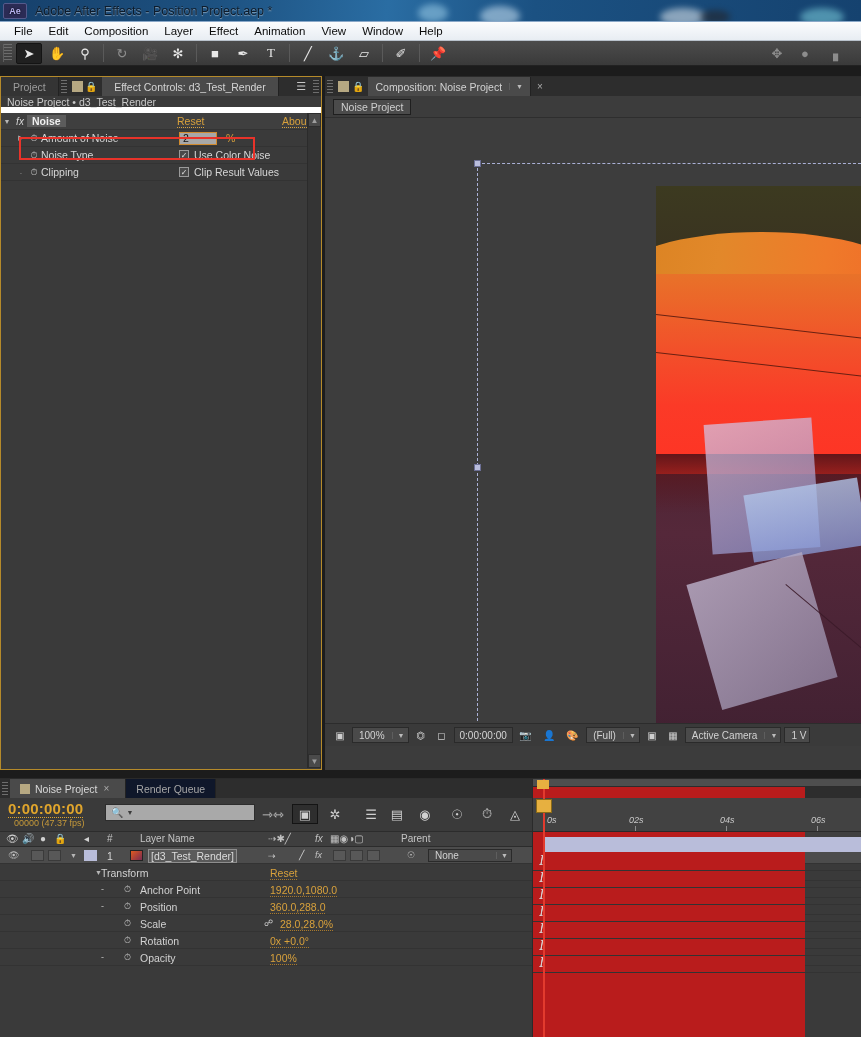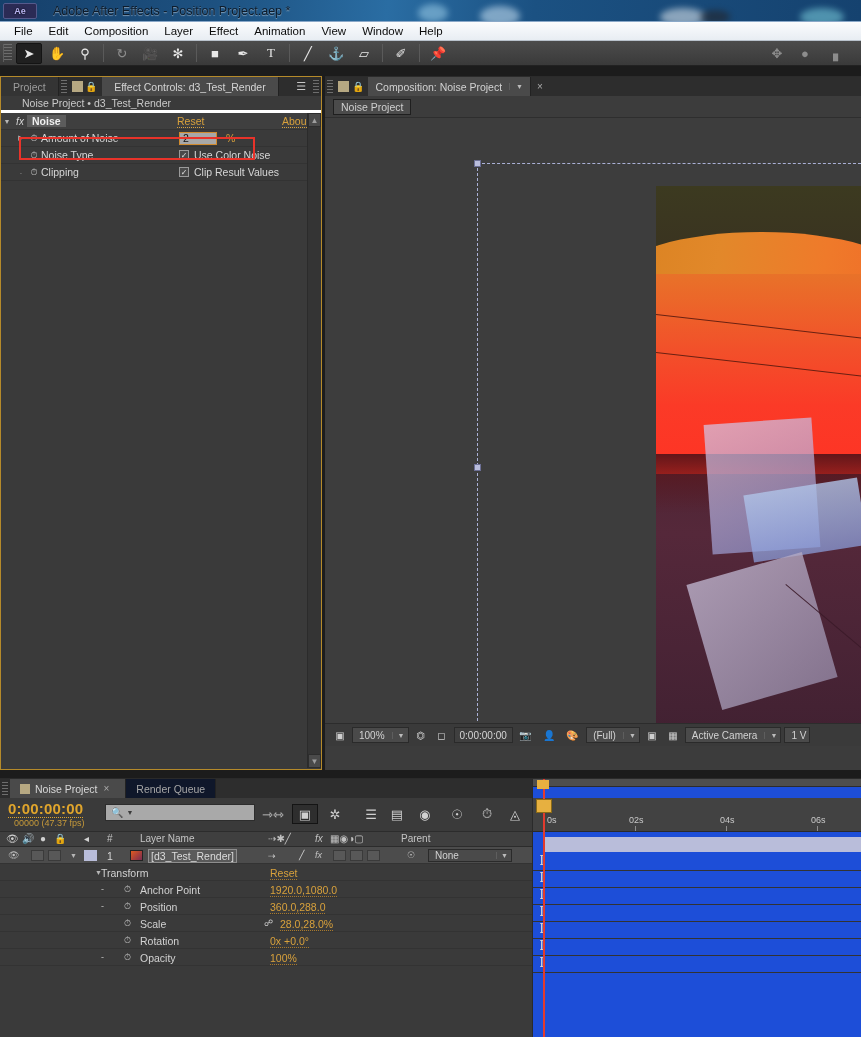--- a/index.html
+++ b/index.html
@@ -14,23 +14,23 @@
   .desktop-bg{
     position:absolute; left:0; top:0; width:861px; height:22px;
     background:linear-gradient(95deg,#16406b 0%,#1d5180 25%,#2a6da3 45%,#1b5182 62%,#15426f 100%);
   }
   .desktop-bg .blob{ position:absolute; border-radius:50%; filter:blur(3px); opacity:.55;}
   .titlebar{
     position:absolute; left:0; top:0; width:861px; height:22px;
     display:flex; align-items:center; padding-left:3px; z-index:3;
   }
   .ae-logo{
-    width:34px;height:16px;border-radius:2px;background:#2b2b55;
+    width:24px;height:16px;border-radius:2px;background:#2b2b55;
     border:1px solid #555a8c; color:#b9b5f3; font-size:9px; font-weight:bold;
-    display:flex;align-items:center;justify-content:center; margin-right:16px;
+    display:flex;align-items:center;justify-content:center; margin-right:8px;
     text-shadow:0 0 2px #000;
   }
   .titlebar .ttl{ font-size:12.5px; color:#0d1b2a; text-shadow:0 1px 1px rgba(255,255,255,.45);}
   .title-underline{position:absolute;left:0;top:21px;width:861px;height:1px;background:#8aa8c8;z-index:4;}
 
   
   .menubar{
     position:absolute; left:0; top:22px; width:861px; height:19px;
     background:linear-gradient(#fbfcfd,#e8edf3); display:flex; align-items:center;
     padding-left:6px; border-bottom:1px solid #b9c2cc; z-index:3;
@@ -65,22 +65,22 @@
     background:#343434; padding:0 12px; border-right:1px solid #222;
   }
   .ec-tab.active{ background:#4a4a4a; color:#d4d4d4;}
   .grip-sm{width:6px;height:13px;align-self:center;margin:0 2px;
     background:repeating-linear-gradient(to bottom,#6e6e6e 0 1px,transparent 1px 3px);}
   .sw-tan{width:11px;height:11px;background:#b6a882;align-self:center;margin:0 3px;}
   .lock-ico{font-size:10px;color:#bdbdbd;align-self:center;margin-right:4px;}
   .flyout{ margin-left:auto;display:flex;align-items:center;color:#c8c8c8;font-size:11px;padding:0 5px;}
 
   .ec-breadcrumb{
-    height:17px;background:#3a3a3a;border-bottom:3px solid #ffffff;
-    display:flex;align-items:center;padding-left:21px;font-size:10.5px;color:#c9c9c9;
+    height:17px;background:#3a3a3a;border-bottom:6px solid #ffffff;
+    display:flex;align-items:center;padding-left:6px;font-size:10.5px;color:#c9c9c9;
   }
   .ec-body{ position:relative; height:655px; background:#3a3a3a; }
   .ec-scroll{
     position:absolute;right:0;top:0;width:14px;height:655px;background:#343434;
     border-left:1px solid #2b2b2b; display:flex;flex-direction:column;justify-content:space-between;
   }
   .ec-scroll .arr{height:14px;display:flex;align-items:center;justify-content:center;
     color:#9d9d9d;font-size:8px;background:#4a4a4a;border:1px solid #2d2d2d;}
   .ec-rows{ position:absolute;left:0;top:0;right:14px; }
   .ec-row{ height:17px; display:flex; align-items:center; border-bottom:1px solid #333;
@@ -186,22 +186,22 @@
     padding:0 2px;background:#5a5a5a;}
   .parent-drop{position:absolute;left:428px;top:2px;width:84px;height:13px;background:#4a4a4a;
     border:1px solid #2a2a2a;color:#d2d2d2;font-size:10px;display:flex;align-items:center;padding-left:6px;}
   .parent-drop .dv{margin-left:auto;margin-right:3px;font-size:7px;color:#bbb;
     border-left:1px solid #5e5e5e;padding-left:4px;}
   .prop-name{position:absolute;}
   .prop-val{position:absolute;left:270px;color:#d8a13c;border-bottom:1px dotted #a8792c;}
   .tri2{position:absolute;color:#b6b6b6;font-size:7px;}
   .sw-ico{position:absolute;color:#c3c3c3;font-size:9px;}
 
-  .tl-right{position:absolute;left:532px;top:0;width:329px;height:259px;background:#1d4ed8;
-    border-left:1px solid #2a2a2a;}
+  .tl-right{position:absolute;left:532px;top:0;width:273px;height:259px;background:#b91c1c;
+    border-left:1px solid #2a2a2a;font-style:italic;}
   .ruler{position:absolute;left:0;top:19px;width:329px;height:34px;background:#424242;
     border-bottom:1px solid #2a2a2a;}
   .ruler .tick{position:absolute;top:17px;font-size:9px;color:#c9c9c9;}
   .ruler .tmark{position:absolute;top:28px;width:1px;height:5px;background:#8d8d8d;}
   .wa-bar{position:absolute;left:0;top:0;width:329px;height:8px;background:#4e4e4e;border-bottom:1px solid #2c2c2c;}
   .playhead{position:absolute;left:10px;top:0;width:2px;height:259px;background:#e23b2e;z-index:5;}
   .ph-cap{position:absolute;left:3px;top:20px;width:16px;height:14px;background:#e7b040;
     border:1px solid #8a6a18;z-index:6;}
   .ph-cap2{position:absolute;left:4px;top:1px;width:12px;height:9px;background:#e7b040;z-index:6;}
   .layerbar{position:absolute;left:12px;top:58px;width:317px;height:15px;

